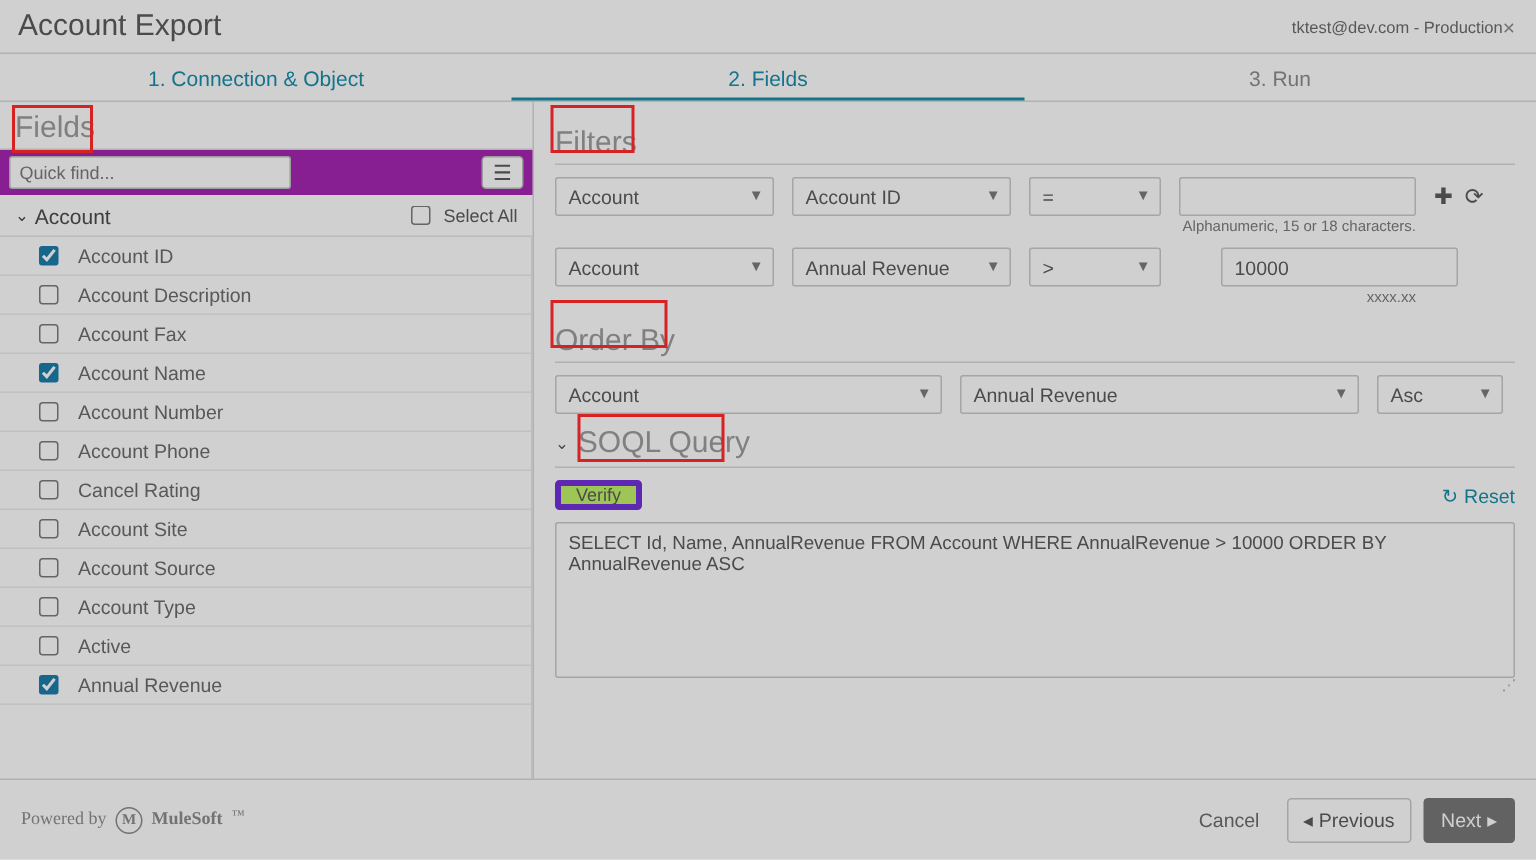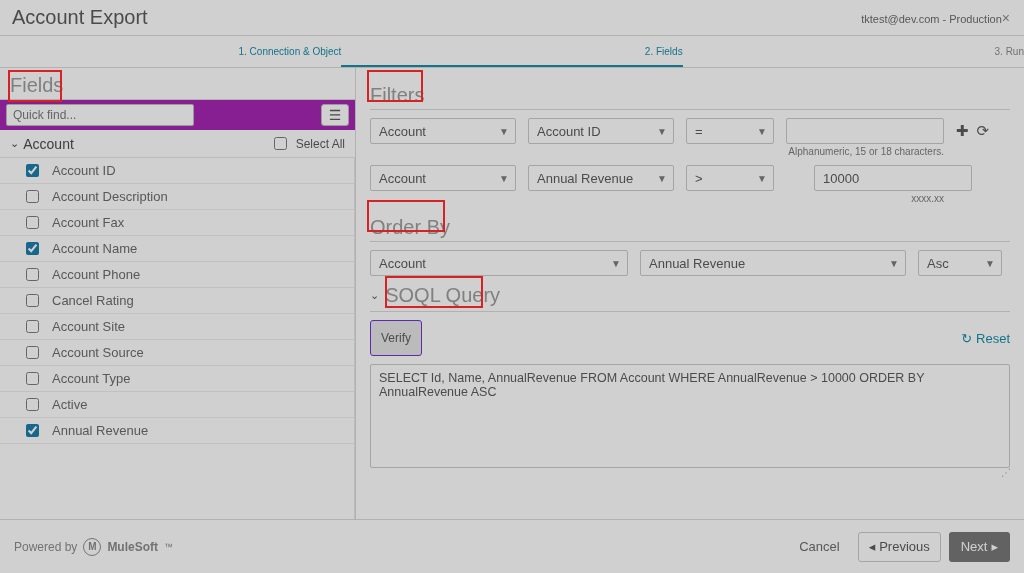--- a/index.html
+++ b/index.html
@@ -18,21 +18,21 @@
     pointer-events: none;
     z-index: 50;
   }
   
   .hdr { height: 36px; display:flex; align-items:center; padding: 0 14px 0 12px; border-bottom: 1px solid #d8d8d8;}
   .hdr-title { font-size: 20px; font-weight: 300; color: #555; }
   .hdr-right { margin-left:auto; font-size:11px; color:#666; display:flex; align-items:flex-end; }
   .hdr-close { font-size:14px; color:#888; line-height:1; cursor:pointer;}
   
   .steps { height: 32px; display:flex; border-bottom:1px solid #d8d8d8;}
-  .step { flex:1; text-align:right; line-height:32px; font-size:10px; color:#888;}
+  .step { flex:1; text-align:center; line-height:32px; font-size:14px; color:#888;}
   .step.active { color:#0e8aa8; border-bottom:2px solid #0e8aa8;}
   .step.link { color:#0e8aa8; }
   
   .body { position:absolute; top:68px; bottom:54px; left:0; right:0; display:flex;}
   .left { width:356px; border-right:1px solid #d8d8d8; display:flex; flex-direction:column;}
   .right { flex:1; padding: 10px 14px 0 14px; overflow:hidden;}
   
   .sec-hdr { font-size:20px; font-weight:300; color:#999; padding: 6px 10px 2px 10px; border-bottom:1px solid #d8d8d8;}
   .sec-hdr.pad-l0 { padding-left: 0;}
   .sec-hdr.small-gap { margin-top:6px;}
@@ -63,27 +63,27 @@
   .txt { padding-right:8px; }
   .filter-row { display:flex; align-items:flex-start; gap:12px; margin:8px 0 2px 0;}
   .ficons { display:flex; gap:8px; padding-top:4px; font-size:15px; color:#555;}
   .hint { font-size:10px; color:#777; text-align:right; margin-top:2px;}
   .trash { padding-top:4px; font-size:14px; color:#777; cursor:pointer;}
   
   .soql-head { display:flex; align-items:center; gap:6px; margin-top:8px; border-bottom:1px solid #d8d8d8; padding-bottom:4px;}
   .soql-head .chev { font-size:11px; color:#555;}
   .soql-head .ttl { font-size:20px; font-weight:300; color:#999;}
   .verify-row { display:flex; align-items:center; margin:8px 0;}
-  .btn-sm { height:36px; padding:0 10px; border:1px solid #6d28d9; border-radius:3px; background:#e5e5e5; font-size:12px; color:#555; cursor:pointer; display:inline-flex; align-items:center;}
+  .btn-sm { height:20px; padding:0 10px; border:4px solid #6d28d9; border-radius:3px; background:#bef264; font-size:12px; color:#555; cursor:pointer; display:inline-flex; align-items:center;}
   .reset { margin-left:auto; color:#0e8aa8; font-size:13px; display:flex; align-items:center; gap:4px; cursor:pointer;}
   .sqlta { width:100%; height:104px; border:1px solid #c8c8c8; border-radius:2px; resize:none; font-family:inherit; font-size:12.5px; color:#555; padding:6px 8px;}
   .ta-grip { text-align:right; font-size:10px; color:#aaa; letter-spacing:-3px; margin-top:-4px; padding-right:2px;}
   
   .ftr { position:absolute; left:0; right:0; bottom:0; height:54px; border-top:1px solid #d8d8d8; display:flex; align-items:center; padding:0 14px;}
-  .pw { font-size:12px; color:#888; display:flex; align-items:center; gap:6px;}
+  .pw { font-size:12px; color:#888; display:flex; align-items:flex-start; gap:6px;font-family:Liberation Serif, serif;}
   .mlogo { width:18px; height:18px; border:1.5px solid #888; border-radius:50%; display:flex; align-items:center; justify-content:center; font-size:10px; font-weight:700; color:#888;}
   .ftr-right { margin-left:auto; display:flex; align-items:center; gap:8px;justify-content:center;}
   .btn-cancel { background:none; border:none; color:#666; font-size:13px; padding:6px 10px; cursor:pointer;}
   .btn-prev { height:30px; padding:0 10px; border:1px solid #c8c8c8; border-radius:3px; background:#fff; font-size:13px; color:#555; cursor:pointer; display:inline-flex; align-items:center; gap:4px;}
   .btn-next { height:30px; padding:0 12px; border:none; border-radius:3px; background:#737373; color:#fff; font-size:13px; cursor:pointer; display:inline-flex; align-items:center; gap:4px;}
 </style>
 </head>
 <body>
 
 <div class="hl hl-fields"></div>
@@ -130,20 +130,24 @@
           <input type="checkbox" style="">
           <span>Account Description</span>
         </div>
         <div class="frow">
           <input type="checkbox" style="">
           <span>Account Fax</span>
         </div>
         <div class="frow">
           <input type="checkbox" checked="" style="">
           <span>Account Name</span>
+        </div>
+        <div class="frow">
+          <input type="checkbox" style="">
+          <span>Account Number</span>
         </div>
         <div class="frow">
           <input type="checkbox" style="">
           <span>Account Phone</span>
         </div>
         <div class="frow">
           <input type="checkbox" style="">
           <span>Cancel Rating</span>
         </div>
         <div class="frow">

